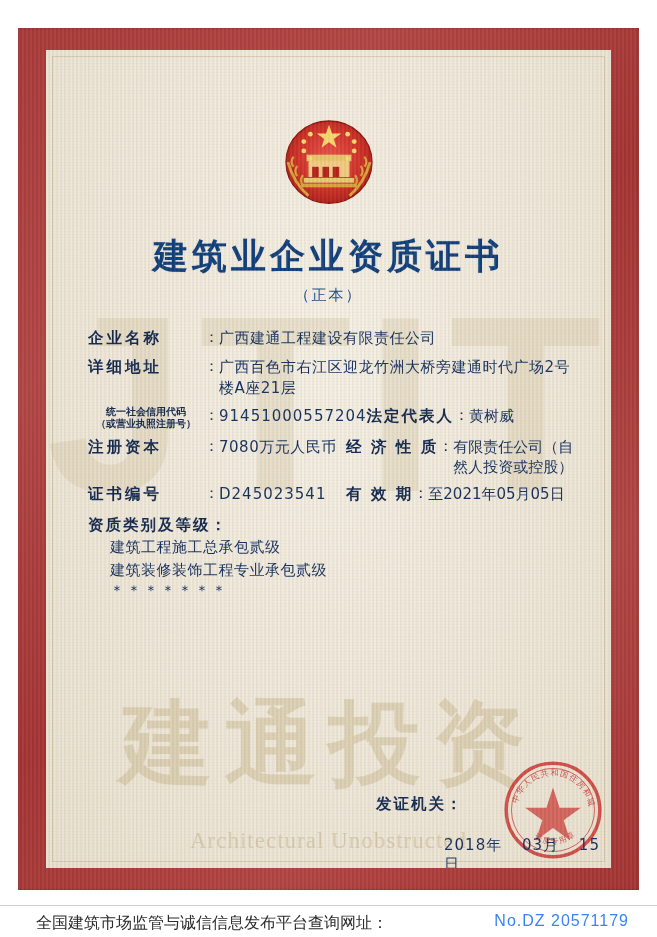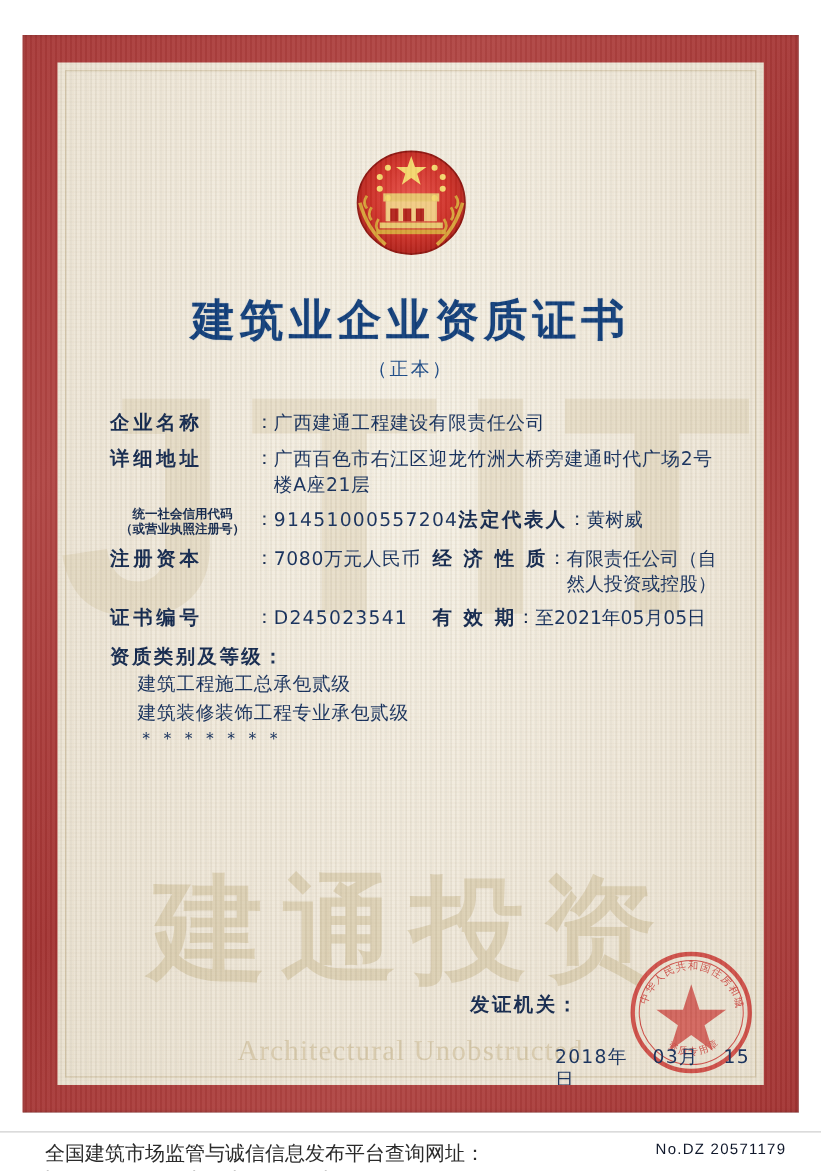--- a/index.html
+++ b/index.html
@@ -290,22 +290,22 @@
     font-family: "DejaVu Sans", sans-serif;
     font-size: 16px;
     color: #2b2b2b;
     letter-spacing: 0;
   }
   .footer-right {
     position: absolute;
     right: 28px;
     top: 6px;
     font-family: "Liberation Sans", sans-serif;
-    font-size: 12px;
-    color: #0f172a;
+    font-size: 16px;
+    color: #3b82f6;
     letter-spacing: 1px;
   }
 </style>
 </head>
 <body>
 
 <div class="page">
 
   <div class="cert-outer">
     <div class="cert-inner">

